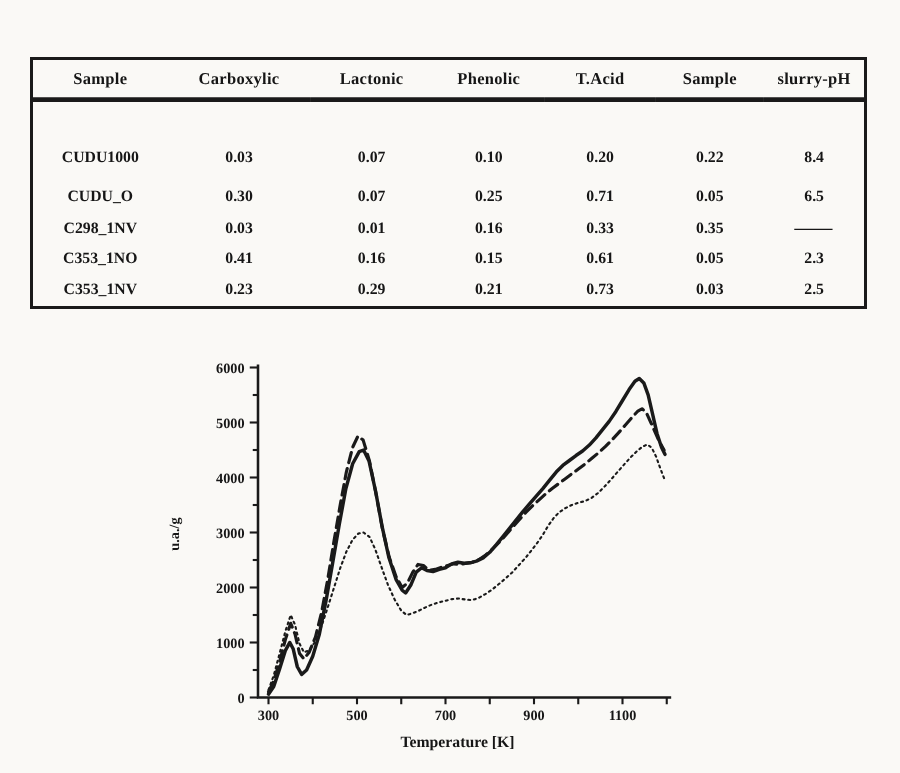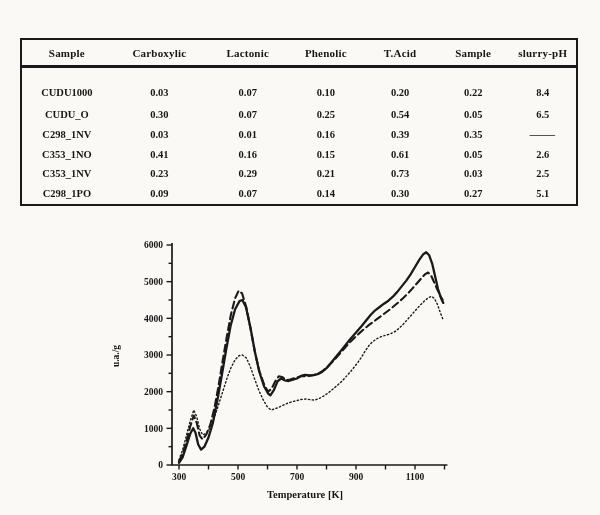--- a/index.html
+++ b/index.html
@@ -18,21 +18,21 @@
   }
   table.samples th{
     font-size:11px;font-weight:700;text-align:center;
     padding:7px 0 6px 0;border-bottom:3px solid #1a1a1a;
     letter-spacing:0.2px;
   }
   table.samples td{
     font-size:10.5px;font-weight:700;text-align:center;
     padding:0;line-height:14px;white-space:nowrap;
   }
-  table.samples tr.first-row td{padding-top:12px;}
+  table.samples tr.first-row td{padding-top:22px;}
   td .longdash{display:inline-block;transform:scaleX(2.4);transform-origin:center;}
   .chart-wrap{position:absolute;left:0;top:0;width:600px;height:515px;}
   svg text{font-family:"Liberation Serif", serif;font-weight:700;fill:#161616;}
 </style>
 </head>
 <body>
 
 <div class="tbl-wrap">
   <table class="samples">
     <colgroup>
@@ -63,59 +63,50 @@
           <td>0.10</td>
           <td>0.20</td>
           <td>0.22</td>
           <td>8.4</td>
         </tr>
         <tr>
           <td>CUDU_O</td>
           <td>0.30</td>
           <td>0.07</td>
           <td>0.25</td>
-          <td>0.54</td>
+          <td>0.71</td>
           <td>0.05</td>
           <td>6.5</td>
         </tr>
         <tr>
           <td>C298_1NV</td>
           <td>0.03</td>
           <td>0.01</td>
           <td>0.16</td>
-          <td>0.39</td>
+          <td>0.33</td>
           <td>0.35</td>
           <td><span class="longdash">—</span></td>
         </tr>
         <tr>
           <td>C353_1NO</td>
           <td>0.41</td>
           <td>0.16</td>
           <td>0.15</td>
           <td>0.61</td>
           <td>0.05</td>
-          <td>2.6</td>
+          <td>2.3</td>
         </tr>
         <tr>
           <td>C353_1NV</td>
           <td>0.23</td>
           <td>0.29</td>
           <td>0.21</td>
           <td>0.73</td>
           <td>0.03</td>
           <td>2.5</td>
-        </tr>
-        <tr>
-          <td>C298_1PO</td>
-          <td>0.09</td>
-          <td>0.07</td>
-          <td>0.14</td>
-          <td>0.30</td>
-          <td>0.27</td>
-          <td>5.1</td>
         </tr>
       </tbody>
   </table>
 </div>
 
 <div class="chart-wrap">
   <svg id="chart-svg" width="600" height="515" viewBox="0 0 600 515">
       <path d="M172,243 L172,465 L447.45,465" stroke="#1a1a1a" stroke-width="1.7" fill="none"></path>
       <line x1="179" y1="465" x2="179" y2="469.5" stroke="#1a1a1a" stroke-width="1.4"></line>
       <line x1="208.5" y1="465" x2="208.5" y2="469.5" stroke="#1a1a1a" stroke-width="1.4"></line>

